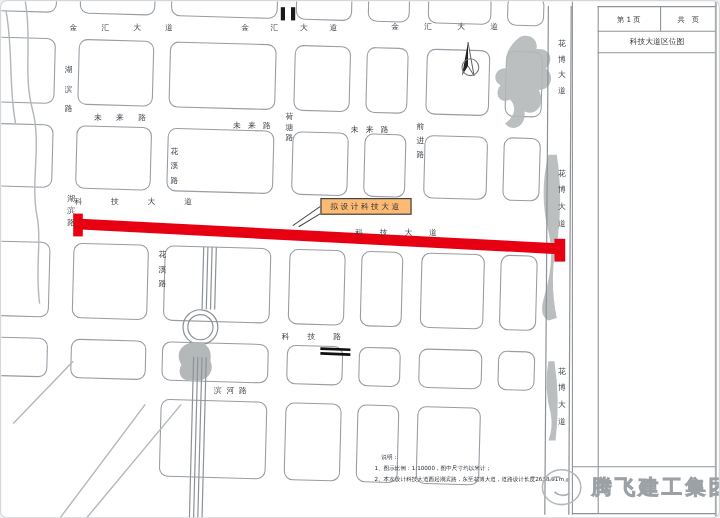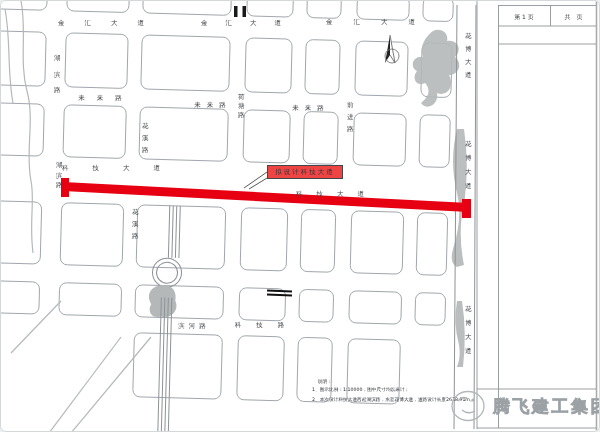--- a/index.html
+++ b/index.html
@@ -4,21 +4,21 @@
 <style>
   html,body{margin:0;padding:0;background:#eceeef;font-family:"DejaVu Sans",sans-serif;}
   #stage{position:relative;width:600px;height:432px;background:#ffffff;overflow:hidden;
          border:1px solid #d5d8d9;border-radius:6px;box-sizing:border-box;}
   #map-svg{position:absolute;left:0;top:0;}
   #labels{position:absolute;left:0;top:0;width:600px;height:432px;pointer-events:none;}
   .slabel{position:absolute;transform:translate(-50%,-50%);font-size:6.5px;color:#3a3e42;
           white-space:nowrap;line-height:1;}
   .slabel.v{writing-mode:vertical-rl;text-orientation:upright;}
   #anno{position:absolute;left:266px;top:164px;width:74px;height:12px;border:1px solid #42464a;
-        background:#ef4444;font-size:6.5px;line-height:12px;text-align:center;letter-spacing:2px;
+        background:#fdba74;font-size:6.5px;line-height:12px;text-align:center;letter-spacing:2px;
         color:#2f3337;}
   .tb-text{position:absolute;color:#323639;text-align:center;overflow:hidden;}
   #tb-page{left:497px;top:6px;width:52px;height:19px;line-height:19px;font-size:6px;}
   #tb-total{left:549px;top:6px;width:47px;height:19px;line-height:19px;font-size:6px;}
   #tb-title{left:497px;top:25px;width:99px;height:18px;line-height:18px;font-size:6.5px;}
   #notes{position:absolute;left:311px;top:376px;width:270px;transform:scale(0.72);
          transform-origin:0 0;font-size:6.5px;line-height:1.9;color:#24282b;}
   #notes .heading{margin-left:8px;}
   #logo{position:absolute;left:448px;top:385px;width:150px;height:44px;}
   #logo-text{position:absolute;left:44px;top:9px;font-size:17px;font-weight:600;
@@ -151,37 +151,38 @@
 
   <div id="labels">
       <div class="slabel" style="left: 110px; top: 22px; letter-spacing: 20px;">金汇大道</div>
       <div class="slabel" style="left: 249px; top: 22px; letter-spacing: 18px;">金汇大道</div>
       <div class="slabel" style="left: 380px; top: 21px; letter-spacing: 21px;">金汇大道</div>
       <div class="slabel" style="left: 105px; top: 97px; letter-spacing: 12px;">未来路</div>
       <div class="slabel" style="left: 212px; top: 104px; letter-spacing: 6px;">未来路</div>
       <div class="slabel" style="left: 310px; top: 107px; letter-spacing: 6px;">未来路</div>
       <div class="slabel" style="left: 122px; top: 167px; letter-spacing: 24px;">科技大道</div>
       <div class="slabel" style="left: 336px; top: 193px; letter-spacing: 14px;">科技大道</div>
-      <div class="slabel" style="left: 266px; top: 280px; letter-spacing: 15px; margin-top: 44px;">科技路</div>
+      <div class="slabel" style="left: 266px; top: 280px; letter-spacing: 15px;">科技路</div>
       <div class="slabel" style="left: 193px; top: 326px; letter-spacing: 4px; font-family: Liberation Mono, monospace;">滨河路</div>
       <div class="slabel v" style="left: 56px; top: 72px; letter-spacing: 16px;">湖滨路</div>
       <div class="slabel v" style="left: 58px; top: 170px; letter-spacing: 10px;">湖滨路</div>
       <div class="slabel v" style="left: 144px; top: 134px; letter-spacing: 12px;">花溪路</div>
       <div class="slabel v" style="left: 134px; top: 220px; letter-spacing: 12px;">花溪路</div>
       <div class="slabel v" style="left: 240px; top: 100px; letter-spacing: 9px;">荷塘路</div>
       <div class="slabel v" style="left: 349px; top: 113px; letter-spacing: 12px;">前进路</div>
       <div class="slabel v" style="left: 467px; top: 52px; letter-spacing: 13px;">花博大道</div>
       <div class="slabel v" style="left: 467px; top: 162px; letter-spacing: 14px;">花博大道</div>
       <div class="slabel v" style="left: 467px; top: 327px; letter-spacing: 14px;">花博大道</div>
     </div>
 
   <div id="anno">拟设计科技大道</div>
 
   <div class="tb-text" id="tb-page">第 1 页</div>
   <div class="tb-text" id="tb-total">共　页</div>
+  <div class="tb-text" id="tb-title">科技大道区位图</div>
 
   <div id="notes">
     <div class="heading">说明：</div>
     <div>1、图示比例：1:10000，图中尺寸均以米计；</div>
     <div>2、本次设计科技大道西起湖滨路，东至花博大道，道路设计长度2638.91m。</div>
   </div>
 
   <div id="logo">
     <svg width="40" height="40" viewBox="0 0 40 40">
       <ellipse cx="19" cy="20" rx="16" ry="14.5" fill="none" stroke="#b2b7ba" stroke-width="1.3"></ellipse>

